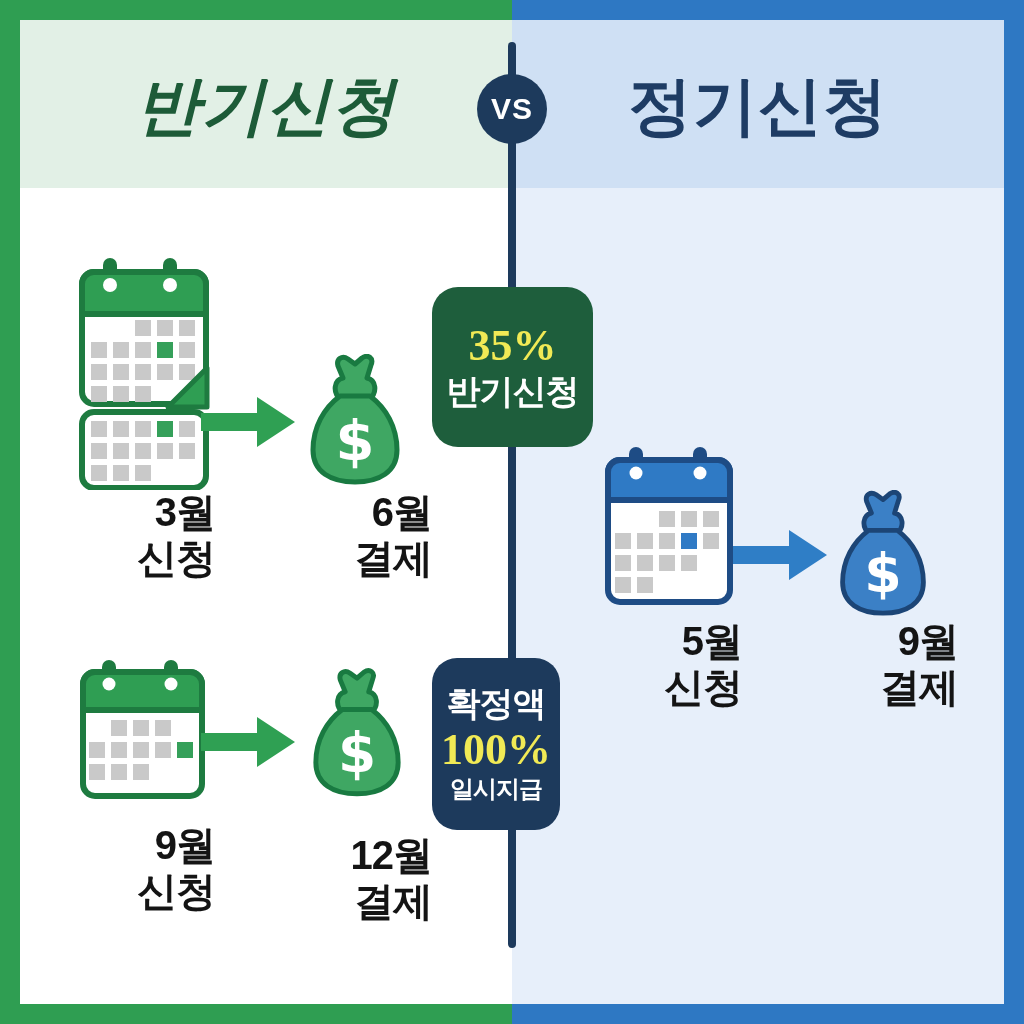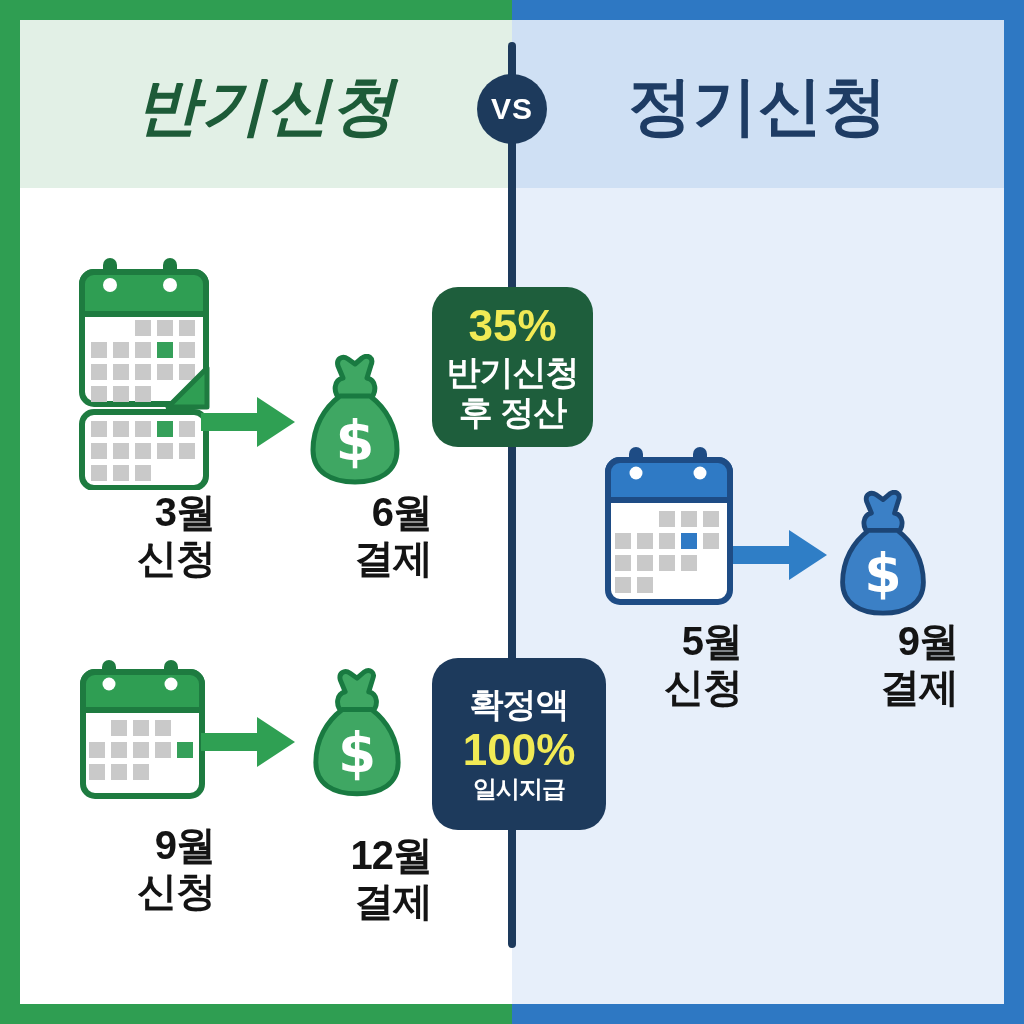--- a/index.html
+++ b/index.html
@@ -34,24 +34,24 @@
   }
   .abs { position:absolute; }
   .mlabel {
     position:absolute; width:150px; text-align:right;
     font-size:40px; line-height:1.15; font-weight:700; color:#141414;
     white-space:pre-line; letter-spacing:-1px;
   }
   .badge {
     position:absolute; border-radius:26px; color:#ffffff;
     display:flex; flex-direction:column; align-items:center; justify-content:center;
-    text-align:center; font-weight:800;
+    text-align:center; font-weight:800;font-family:Liberation Serif, serif;
   }
   .badge-semi { left:432px; top:287px; width:161px; height:160px; background:#1e5e3c; }
-  .badge-reg  { left:432px; top:658px; width:174px; height:172px; background:#1d3a5c; }
+  .badge-reg  { left:432px; top:658px; width:128px; height:172px; background:#1d3a5c;border-radius:25px; }
   .badge .pct { font-size:44px; line-height:1.15; color:#f1ea55; }
   .badge .bt  { font-size:34px; line-height:1.2; letter-spacing:-1px; }
 </style>
 </head>
 <body>
 
 <div class="poster">
 
   <div class="inner"></div>
   <div class="header-band"></div>
@@ -156,21 +156,20 @@
   </svg>
 
   <div class="mlabel" style="left:65px;top:822px;">9월
 신청</div>
   <div class="mlabel" style="left:282px;top:822px;margin-top:10px;">12월
 결제</div>
 
   <div class="badge badge-semi">
     <div class="pct">35%</div>
     <div class="bt">반기신청</div>
-    <div class="bt">후 정산</div>
   </div>
 
   <div class="badge badge-reg">
     <div class="bt">확정액</div>
     <div class="pct">100%</div>
     <div class="bt" style="font-size:24px;">일시지급</div>
   </div>
 
   <svg class="abs" style="left:605px;top:447px;" width="128" height="160" viewBox="0 0 128 160">
     <rect x="24" y="0" width="14" height="34" rx="7" fill="#1e4c85"></rect>

